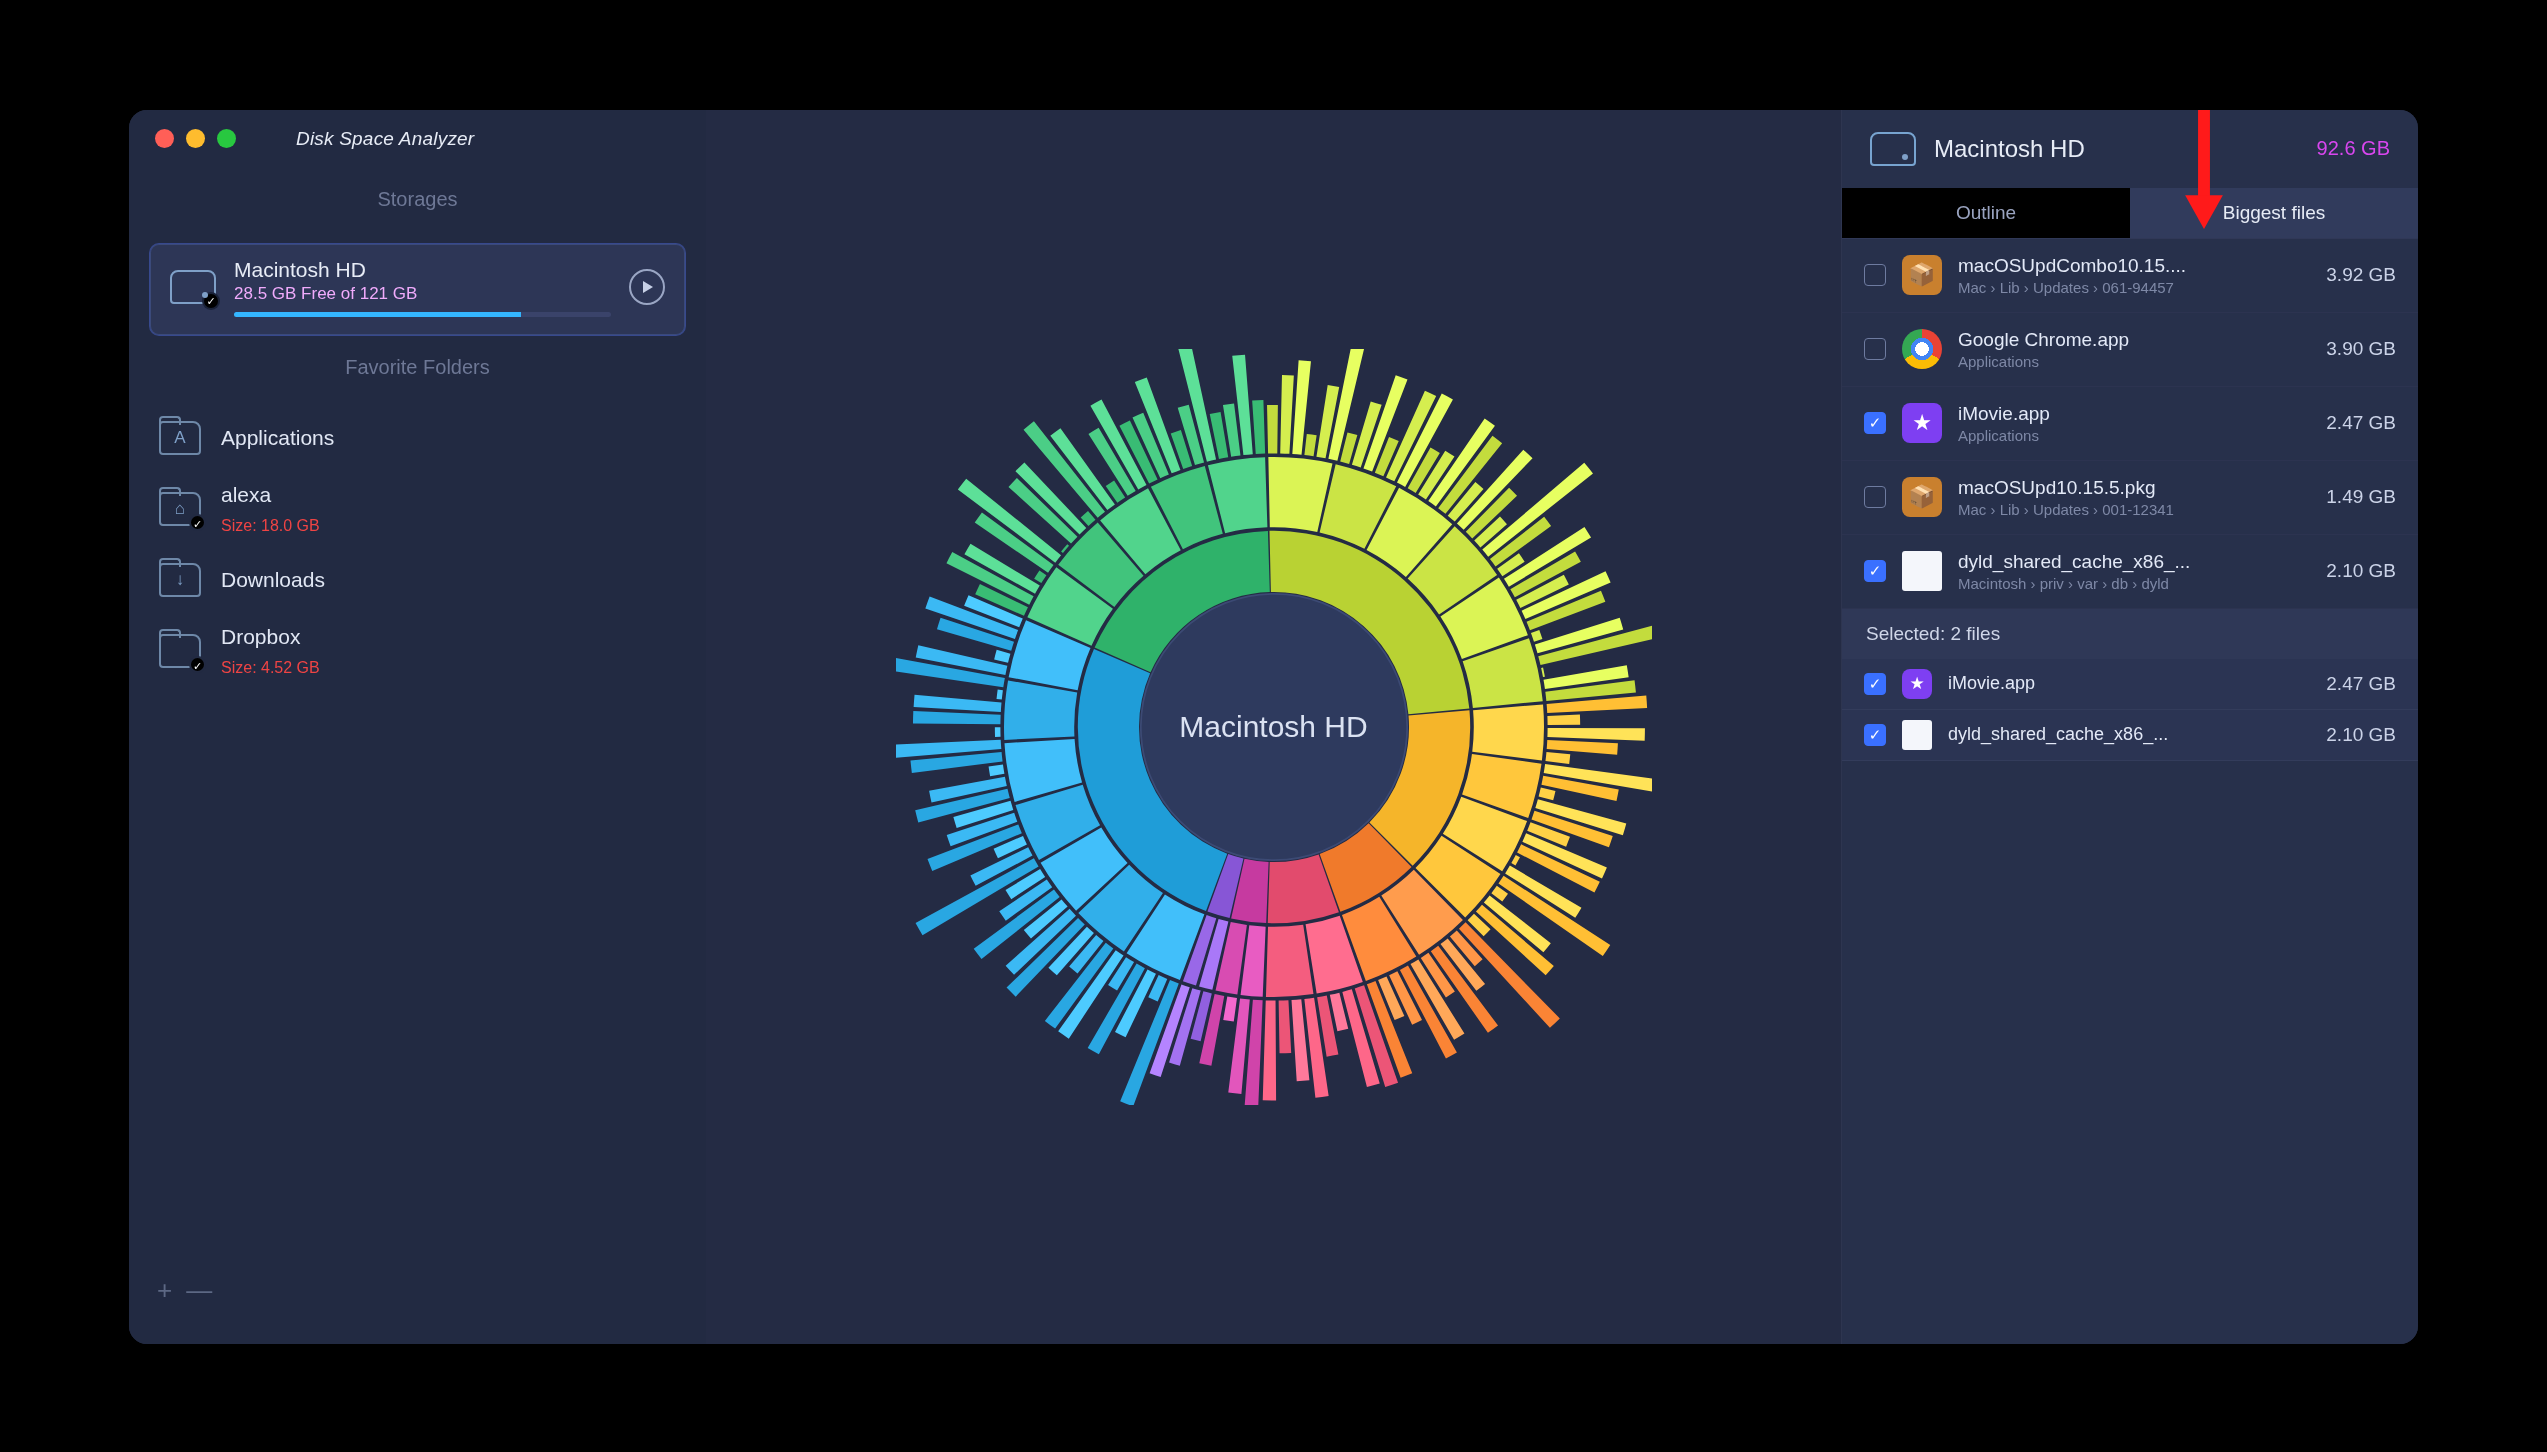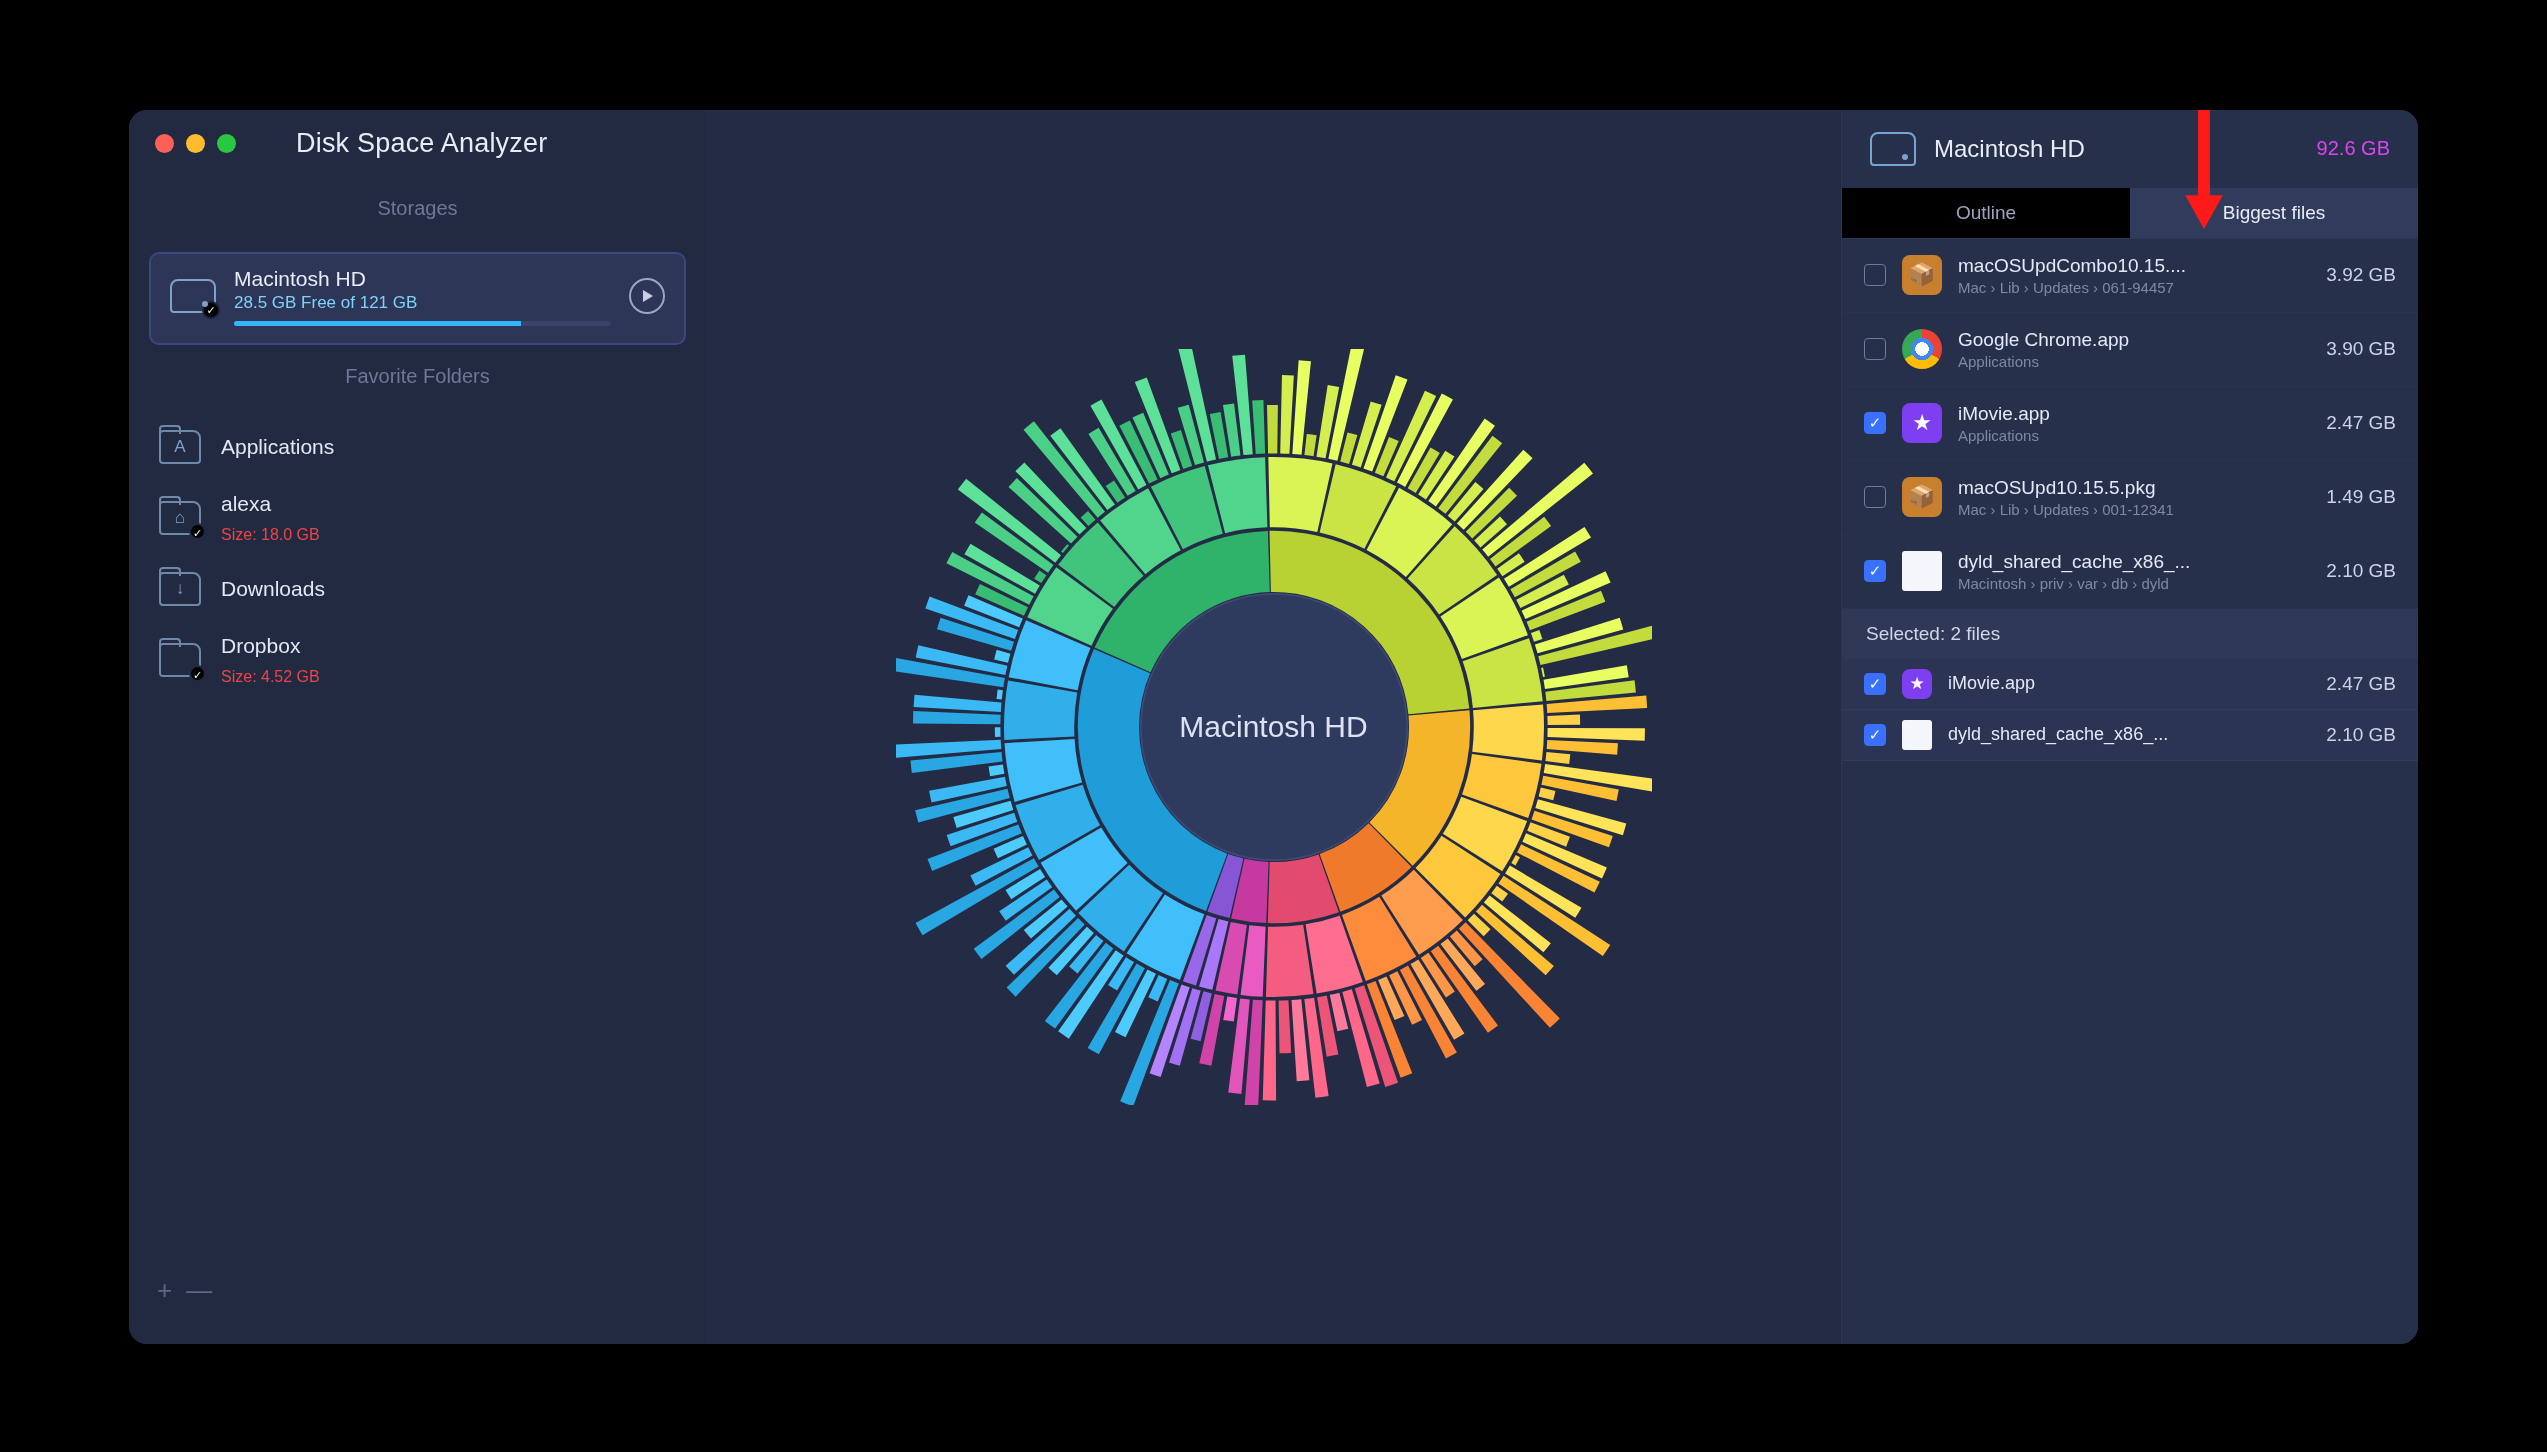--- a/index.html
+++ b/index.html
@@ -35,21 +35,21 @@
   .titlebar {
     display: flex;
     align-items: center;
     padding: 0 30px 22px 26px;
   }
   .traffic-lights { display: flex; gap: 12px; margin-right: 60px; }
   .dot { width: 19px; height: 19px; border-radius: 50%; }
   .dot-red { background: #ff5f57; }
   .dot-yellow { background: #febc2e; }
   .dot-green { background: #28c840; }
-  .app-title { font-size: 27px; color: #e7ecf6; font-weight: 500; letter-spacing: 0.2px; }
+  .app-title { font-size: 19px; color: #e7ecf6; font-weight: 500; letter-spacing: 0.2px; font-style: italic; }
   .section-caption {
     display: flex; align-items: center; gap: 16px;
     padding: 16px 30px 12px 30px;
     color: #6e7896; font-size: 20px; flex-direction: column;
   }
   .section-caption .line { flex: 1; height: 1px; background: #323b56; }
   
   .storage-card {
     margin: 4px 20px;
     background: #2d3656;
@@ -70,21 +70,21 @@
     width: 6px; height: 6px; border-radius: 50%; background: #7fa0c8;
   }
   .disk-badge {
     position: absolute; right: -6px; bottom: -8px;
     width: 18px; height: 18px; background: #1a2238; border-radius: 50%;
     display:flex;align-items:center;justify-content:center;
   }
   .disk-badge::after{content:"✓";color:#fff;font-size:11px;background:#000;border-radius:50%;width:14px;height:14px;line-height:14px;text-align:center;}
   .storage-info { flex: 1; }
   .storage-name { font-size: 21px; color: #e7ecf6; }
-  .storage-sub  { font-size: 17px; color: #7dd3fc; margin-top: 2px; }
+  .storage-sub  { font-size: 17px; color: #f0abfc; margin-top: 2px; }
   .storage-bar  { margin-top: 8px; height: 5px; background: #3a436a; border-radius: 3px; overflow:hidden; }
   .storage-bar > div { height: 100%; background: #34b6ff; width: 56%; }
   .play-btn {
     width: 36px; height: 36px; border: 2px solid #9aa6c4; border-radius: 50%;
     display:flex;align-items:center;justify-content:center; flex-shrink:0;
   }
   .play-btn svg{width:12px;height:12px;fill:#c7d0e6;margin-left:2px}
   
   .fav-row {
     display: flex; align-items: center; gap: 20px;

